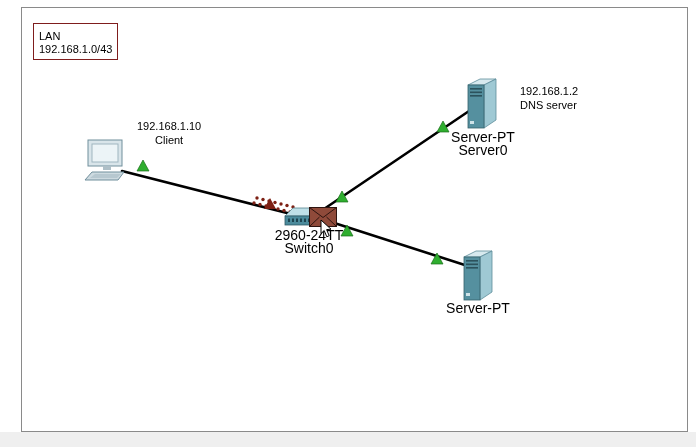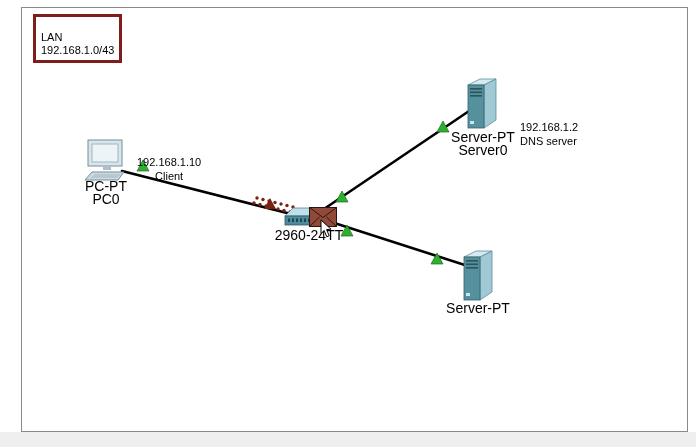--- a/index.html
+++ b/index.html
@@ -1,24 +1,24 @@
 <!DOCTYPE html>
 <html><head>
 <meta charset="utf-8">
 <style>
   * { margin:0; padding:0; box-sizing:border-box; }
   html,body { width:696px; height:447px; background:#ffffff; font-family:"Liberation Sans", sans-serif; }
   .stage { position:relative; width:696px; height:447px; background:#ffffff; overflow:hidden; }
   .bottom-strip { position:absolute; left:0; top:432px; width:696px; height:15px; background:#efefef; }
   .canvas-frame { position:absolute; left:21px; top:7px; width:667px; height:425px; border:1px solid #8a8a8a; background:#ffffff; z-index:0; }
   .overlay { position:absolute; left:0; top:0; width:696px; height:447px; z-index:1; }
-  .note { position:absolute; left:33px; top:14px; padding:14px 5px 3px 5px; border:3px solid #7f1d1d; font-size:11px; line-height:13px; color:#000; z-index:2; background:transparent; }
+  .note { position:absolute; left:33px; top:23px; padding:6px 5px 3px 5px; border:1px solid #7f1d1d; font-size:11px; line-height:13px; color:#000; z-index:2; background:transparent; }
   .device { position:absolute; z-index:2; }
   .dev-label { position:absolute; z-index:2; text-align:center; font-size:14px; line-height:13px; color:#000; }
-  .annot { position:absolute; z-index:2; text-align:left; font-size:11px; line-height:14px; color:#000;margin-top:36px; }
+  .annot { position:absolute; z-index:2; text-align:left; font-size:11px; line-height:14px; color:#000; }
   .envelope { position:absolute; left:309px; top:207px; width:28px; height:20px; z-index:5; }
   .cursor { position:absolute; left:320px; top:219px; width:13px; height:19px; z-index:6; }
 </style>
 </head>
 <body>
 
 <div class="stage">
 
   <div class="canvas-frame"></div>
   <div class="bottom-strip"></div>
@@ -65,24 +65,20 @@
 
   <div class="device" style="left:84px; top:137px; width:46px; height:44px;">
     <svg viewBox="0 0 46 44" width="46" height="44">
       <rect x="4" y="3" width="34" height="26" fill="#d9e5ea" stroke="#708f9c"></rect>
       <rect x="8" y="7" width="26" height="18" fill="#ecf4f7" stroke="#9fb6bf"></rect>
       <rect x="19" y="29" width="8" height="4" fill="#aebfc7"></rect>
       <polygon points="8,35 40,35 34,43 1,43" fill="#cddae0" stroke="#708f9c"></polygon>
       <polygon points="11,37 37,37 33,41 6,41" fill="#b7c8d0"></polygon>
     </svg>
   </div>
-  <div class="dev-label" style="left:66px; top:180px; width:80px;">
-    <div>PC-PT</div>
-    <div>PC0</div>
-  </div>
   <div class="annot" style="left:137px; top:119px;text-align:center;">
     <div>192.168.1.10</div>
     <div>Client</div>
   </div>
 
   <div class="device" style="left:283px; top:205px; width:52px; height:24px;">
     <svg viewBox="0 0 52 24" width="52" height="24">
       <polygon points="10,3 50,3 42,11 2,11" fill="#bfe0e8" stroke="#58868f" stroke-width="0.8"></polygon>
       <polygon points="50,3 42,11 42,20 50,11" fill="#8fbcc8" stroke="#58868f" stroke-width="0.8"></polygon>
       <rect x="2" y="11" width="40" height="9" fill="#4c8b9c" stroke="#2f5a66" stroke-width="0.8"></rect>
@@ -94,20 +90,21 @@
         <rect x="21" y="13.5" width="2" height="3.5"></rect>
         <rect x="25" y="13.5" width="2" height="3.5"></rect>
         <rect x="29" y="13.5" width="2" height="3.5"></rect>
         <rect x="33" y="13.5" width="2" height="3.5"></rect>
         <rect x="37" y="13.5" width="2" height="3.5"></rect>
       </g>
     </svg>
   </div>
   <div class="dev-label" style="left:259px; top:229px; width:100px;">
     <div>2960-24TT</div>
+    <div>Switch0</div>
   </div>
 
   <div class="device" style="left:464px; top:76px; width:36px; height:56px;">
     <svg viewBox="0 0 36 56" width="36" height="56">
       <polygon points="4,9 20,9 32,3 16,3" fill="#d7e9ee" stroke="#5e8d9b" stroke-width="0.8"></polygon>
       <polygon points="20,9 32,3 32,44 20,52" fill="#9fc9d4" stroke="#5e8d9b" stroke-width="0.8"></polygon>
       <rect x="4" y="9" width="16" height="43" fill="#55909f" stroke="#35616c" stroke-width="0.8"></rect>
       <g fill="#2c525c">
         <rect x="6" y="12" width="12" height="1.6"></rect>
         <rect x="6" y="15.5" width="12" height="1.6"></rect>

